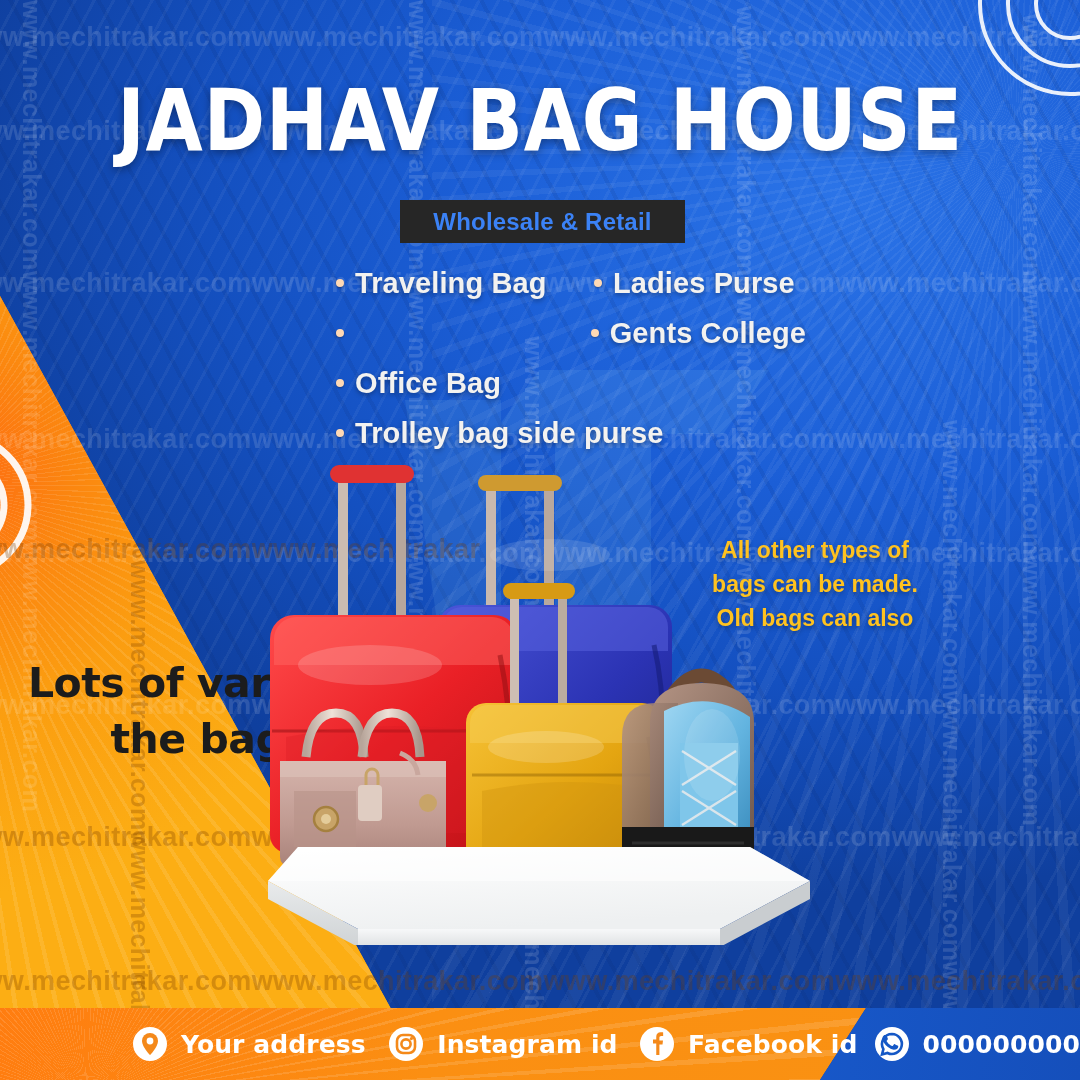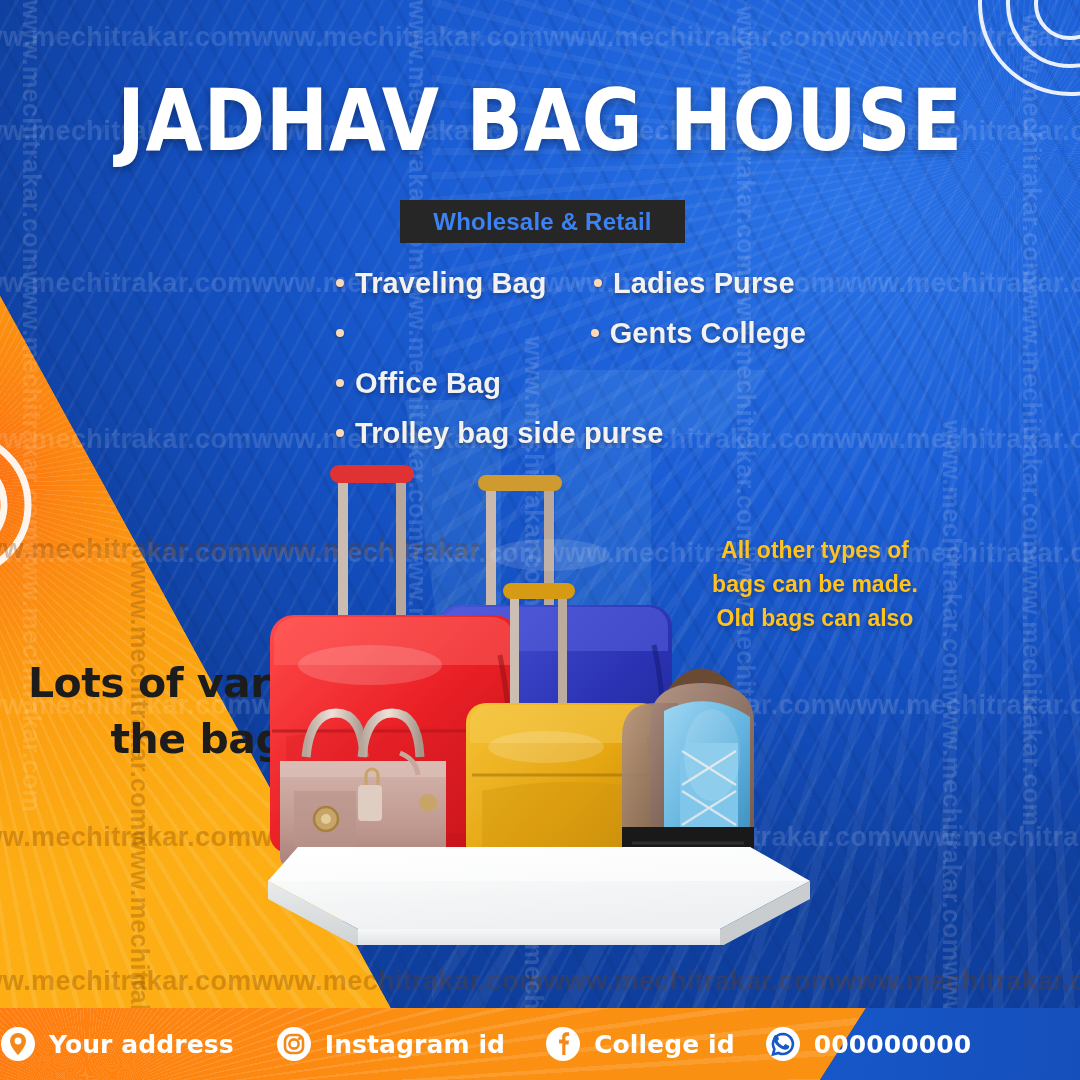--- a/index.html
+++ b/index.html
@@ -161,21 +161,21 @@
       rgba(255,255,255,.12) 0deg, rgba(255,255,255,.12) .5deg,
       rgba(255,255,255,0) .5deg, rgba(255,255,255,0) 2.2deg);
   }
   .footer-blue{
     position:absolute;inset:0;
     background:linear-gradient(95deg,#1554c4 0%,#1a61d8 45%,#154fbb 100%);
     clip-path:polygon(866px 0,1080px 0,1080px 72px,820px 72px);
   }
   .footer-items{
     position:absolute;inset:0;display:flex;align-items:center;
-    gap:0;
+    padding-left:132px;gap:0;
   }
   .fitem{display:flex;align-items:center;}
   .fitem .ficon{flex:none;margin-right:13px;display:block;}
   .fitem .flabel{
     color:#ffffff;font-family:"DejaVu Sans",sans-serif;
     font-size:25px;font-weight:700;letter-spacing:.1px;white-space:nowrap;
   }
   .gap1{width:42px;}
   .gap2{width:40px;}
   .gap3{width:30px;}
@@ -453,21 +453,21 @@
         </svg>
         <span class="flabel">Instagram id</span>
       </div>
       <div class="gap2"></div>
 
       <div class="fitem">
         <svg class="ficon" width="36" height="36" viewBox="0 0 36 36">
           <circle cx="18" cy="18" r="17" fill="#ffffff"></circle>
           <path d="M20.4 18.6 h3.1 l.5 -4 h-3.6 v-2.5 c0 -1.2 .35 -2 2 -2 h1.75 V6.5 c-.3 -.04 -1.35 -.13 -2.6 -.13 -2.55 0 -4.3 1.56 -4.3 4.44 v2.79 H14 v4 h3.25 V29 h3.15 z" fill="#f4891a"></path>
         </svg>
-        <span class="flabel">College id</span>
+        <span class="flabel">Facebook id</span>
       </div>
       <div class="gap3"></div>
 
       <div class="fitem">
         <svg class="ficon" width="36" height="36" viewBox="0 0 36 36">
           <circle cx="18" cy="18" r="17" fill="#ffffff"></circle>
           <path d="M18 8 a10 10 0 0 0 -8.6 15.1 L8 28.4 l5.5 -1.4 A10 10 0 1 0 18 8 z" fill="none" stroke="#1558c6" stroke-width="2.6"></path>
           <path d="M14.8 14 c-.3 -.7 -.6 -.7 -.9 -.7 h-.8 c-.3 0 -.8 .1 -1.2 .6 -.4 .5 -1.5 1.5 -1.5 3.5 0 2.1 1.5 4.1 1.7 4.4 .2 .3 2.9 4.6 7.2 6.3 3.6 1.4 4.3 1.1 5.1 1 .8 -.1 2.5 -1 2.9 -2 .4 -1 .4 -1.8 .3 -2 -.1 -.2 -.4 -.3 -.8 -.5 -.4 -.2 -2.5 -1.2 -2.8 -1.4 -.4 -.1 -.7 -.2 -.9 .2 -.3 .4 -1 1.4 -1.3 1.6 -.2 .3 -.5 .3 -.9 .1 -.4 -.2 -1.8 -.7 -3.4 -2.1 -1.3 -1.1 -2.1 -2.5 -2.4 -2.9 -.2 -.4 0 -.6 .2 -.8 .2 -.2 .4 -.5 .6 -.7 .2 -.3 .3 -.4 .4 -.7 .1 -.3 .1 -.5 0 -.7 -.1 -.2 -.9 -2.2 -1.2 -3 z" fill="#1558c6" transform="translate(-1.2,-3.2) scale(0.92)"></path>
         </svg>
         <span class="flabel">000000000</span>

